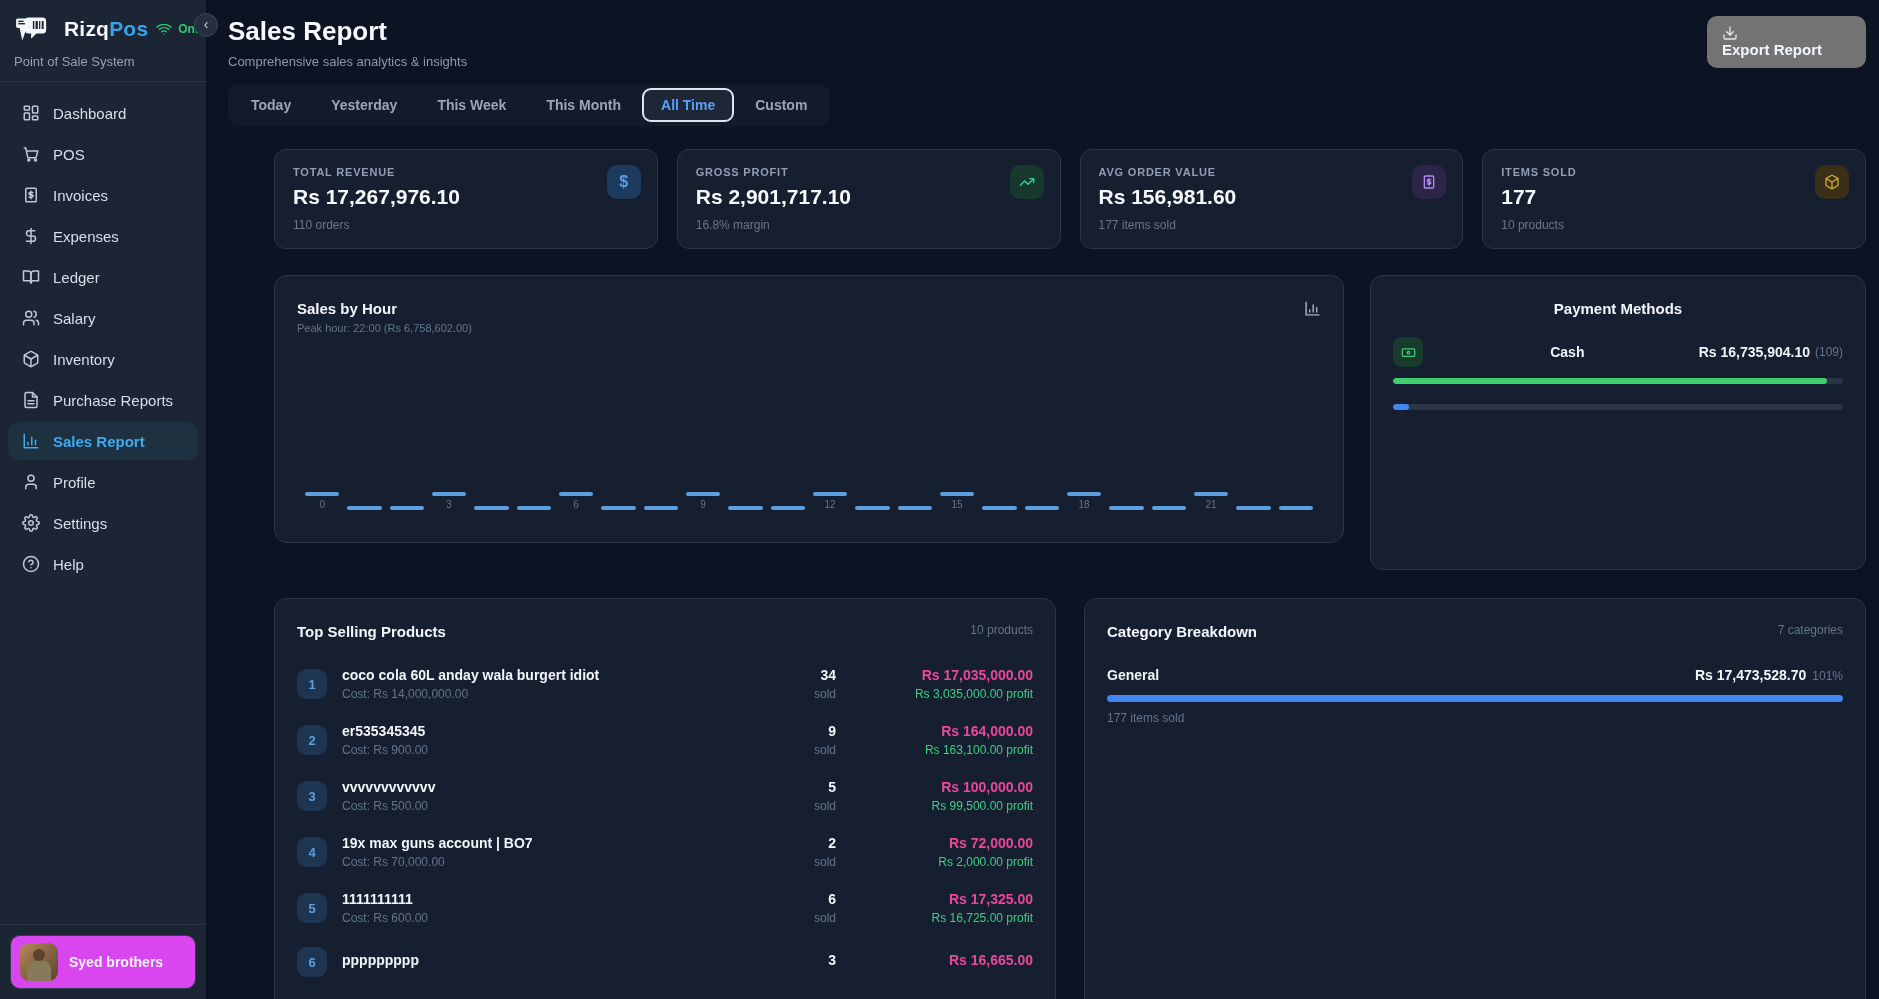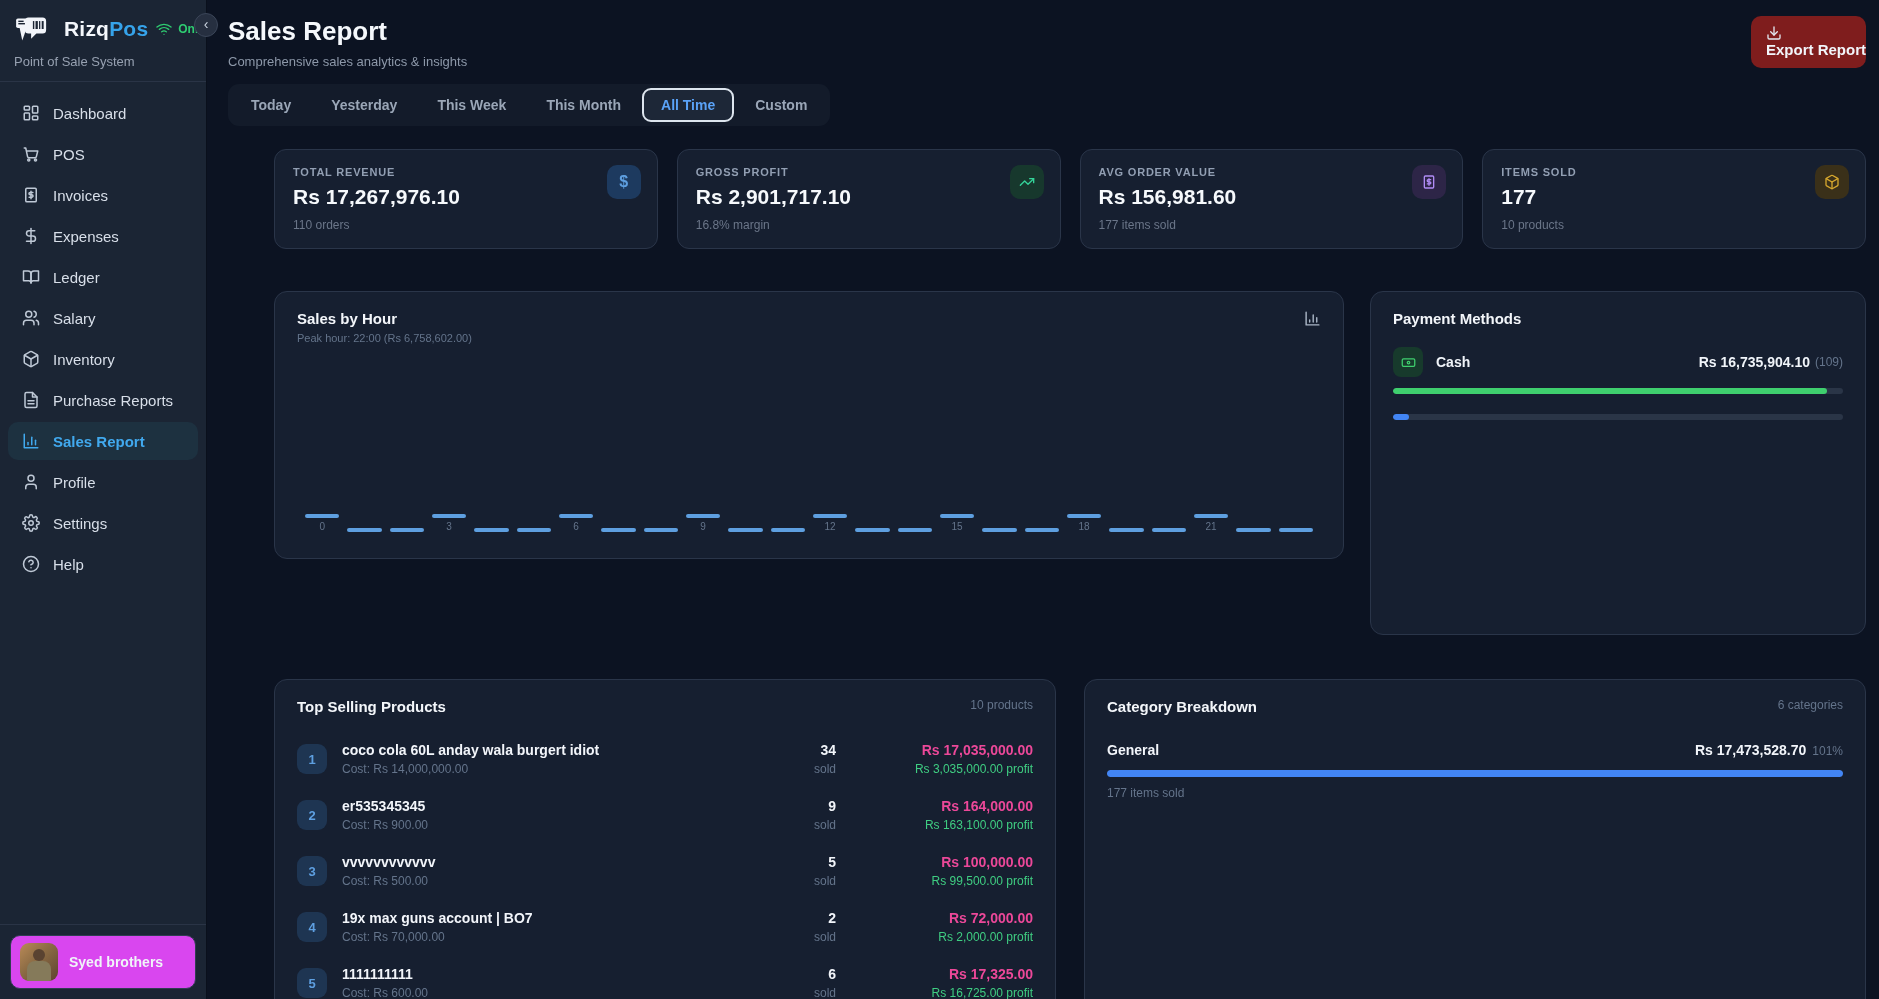--- a/index.html
+++ b/index.html
@@ -52,22 +52,22 @@
   .avatar:before { content:""; position:absolute; left:13px; top:6px; width:12px; height:12px; border-radius:50%; background:#5a4331; }
   .avatar:after { content:""; position:absolute; left:7px; top:18px; width:24px; height:20px; border-radius:8px 8px 0 0; background:#857a5a; }
   .user-name { font-size:14px; font-weight:bold; color:#f0f4f9; }
 
   
   .main { flex:1; padding:16px 13px 0 21px; position:relative; }
   .header-row { display:flex; justify-content:space-between; align-items:flex-start; }
   .page-title { font-size:26px; font-weight:bold; color:#f5f8fc; }
   .page-subtitle { margin-top:7px; font-size:13px; color:#8d98a9; }
   .export-btn {
-    background:#7f1d1d; border:none; border-radius:10px; color:#f2f5fa; padding:9px 15px 10px 15px;
-    width:115px; cursor:pointer; text-align:left; font-family:inherit;
+    background:#737373; border:none; border-radius:10px; color:#f2f5fa; padding:9px 15px 10px 15px;
+    width:159px; cursor:pointer; text-align:left; font-family:inherit;
   }
   .export-btn .dl { color:#e3e9f1; margin-bottom:2px; }
   .export-btn .xl { font-size:15px; font-weight:bold; white-space:nowrap; }
 
   .tab-bar {
     margin-top:15px; display:inline-flex; gap:2px; background:#131b2a; border-radius:11px; padding:4px;
   }
   .tab { padding:9px 19px; font-size:14px; font-weight:600; color:#9aa6b7; border-radius:9px; cursor:pointer; }
   .tab.active { background:#1d2737; border:2px solid #dde5ee; padding:7px 17px; color:#5aa2f7; }
 
@@ -84,33 +84,33 @@
   .stat-sub { margin-top:9px; font-size:12px; color:#6b7689; }
   .stat-ico { position:absolute; top:15px; right:16px; width:34px; height:34px; border-radius:10px;
     display:flex; align-items:center; justify-content:center; font-weight:bold; }
   .ico-blue   { background:#1d3a5f; color:#5e9fe0; font-size:16px; }
   .ico-green  { background:#17382d; color:#34d399; }
   .ico-purple { background:#2d2547; color:#b08cf5; }
   .ico-amber  { background:#3a3019; color:#d6a72e; }
 
   
   .charts-row { display:grid; grid-template-columns:1fr 496px; gap:26px; margin-top:26px; }
-  .panel { background:#161f30; border:1px solid #2a3549; border-radius:13px; padding:18px 22px;margin-top:16px; }
+  .panel { background:#161f30; border:1px solid #2a3549; border-radius:13px; padding:24px 22px; }
   .panel-head { display:flex; justify-content:space-between; align-items:flex-start; }
   .panel-title { font-size:15px; font-weight:bold; color:#f3f6fa; }
   .panel-sub { margin-top:5px; font-size:11px; color:#64748b; }
   .panel-badge { font-size:12px; color:#64748b; }
   .chart-panel { height:268px; display:flex; flex-direction:column; }
   .chart-ico { color:#aab6c6; }
   .hour-chart { flex:1; display:flex; align-items:flex-end; padding:0 4px 8px 4px; }
   .hour-col { flex:1; display:flex; flex-direction:column; justify-content:flex-end; }
   .hour-bar { height:4px; background:#5e9fe0; border-radius:2px; margin:0 4px; }
   .hour-lbl { height:14px; font-size:10px; color:#64748b; text-align:center; padding-top:3px; }
 
-  .pay-panel { height:344px; }
+  .pay-panel { height:295px;text-align:center; }
   .pay-row { margin-top:20px; }
   .pay-top { display:flex; align-items:center; }
   .pay-ico { width:30px; height:30px; border-radius:8px; display:flex; align-items:center; justify-content:center; }
   .pay-ico.cash { background:#173a2c; color:#3fcf6e; }
   .pay-ico.card { background:#1d3250; color:#5e9fe0; }
   .pay-name { margin-left:13px; font-size:14px; font-weight:bold; color:#f0f4f9; flex:1; }
   .pay-amount { font-size:14px; font-weight:bold; color:#f0f4f9; }
   .pay-count { font-size:12px; color:#64748b; margin-left:5px; }
   .bar-track { margin-top:11px; height:6px; background:#2a3547; border-radius:3px; overflow:hidden; }
   .bar-fill { height:100%; border-radius:3px; }
@@ -602,21 +602,21 @@
                 <div class="money-rev">Rs 16,665.00</div>
                 <div class="money-profit"></div>
               </div>
           </div>
         </div>
       </div>
 
       <div class="panel bottom-panel">
         <div class="panel-head">
           <div class="panel-title">Category Breakdown</div>
-          <div class="panel-badge">6 categories</div>
+          <div class="panel-badge">7 categories</div>
         </div>
         <div class="cat-row">
           <div class="cat-top">
             <div class="cat-name">General</div>
             <div><span class="cat-amount">Rs 17,473,528.70</span><span class="cat-pct">101%</span></div>
           </div>
           <div class="cat-track">
               <div class="bar-fill fill-blue" style="width: 100%;"></div>
             </div>
           <div class="cat-sub">177 items sold</div>

